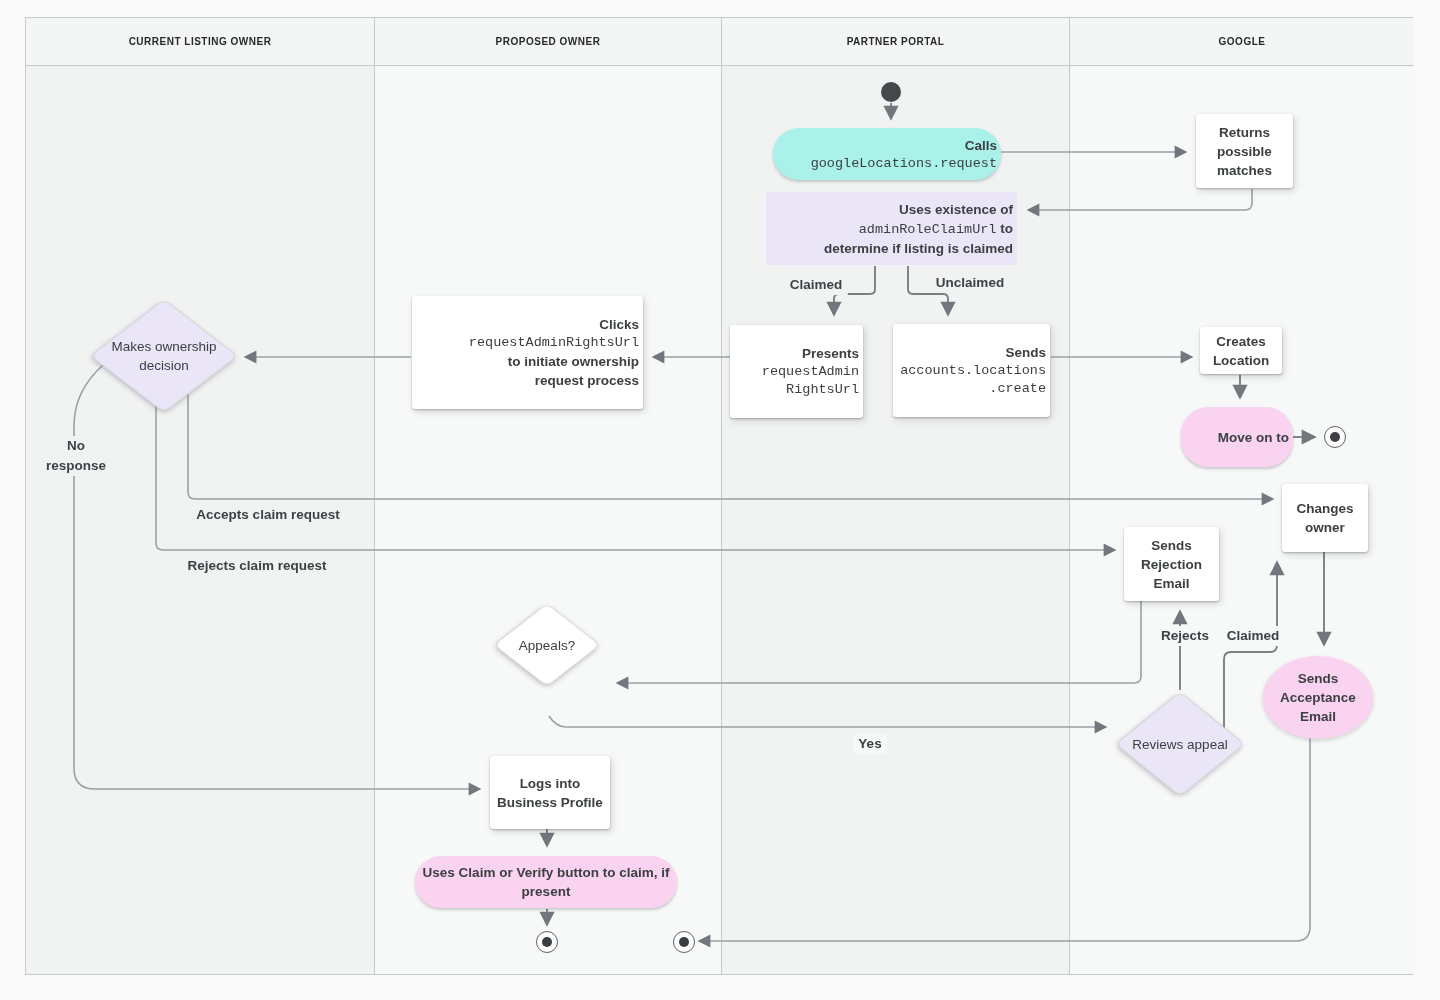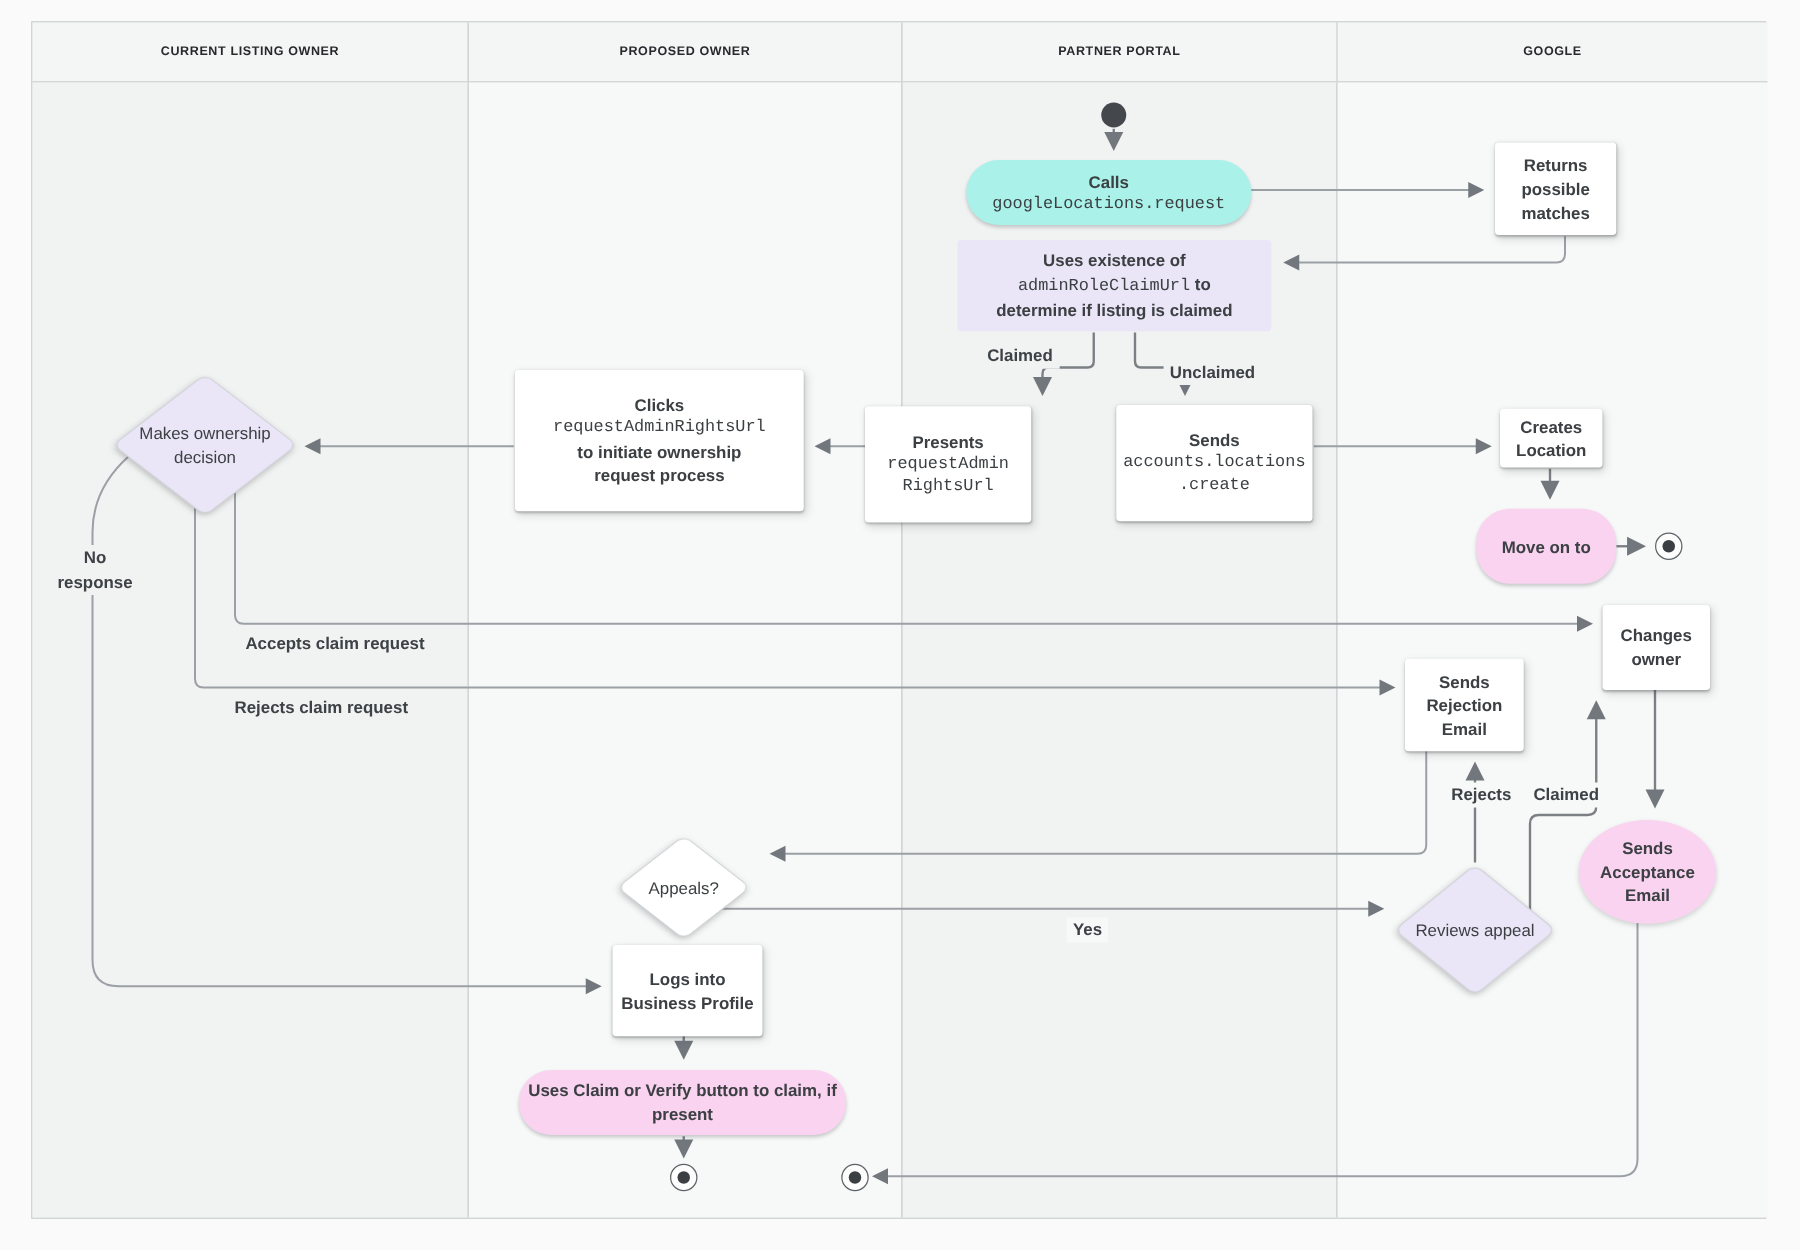--- a/index.html
+++ b/index.html
@@ -21,21 +21,21 @@
     display:flex;align-items:center;justify-content:center;
     font-weight:700;font-size:10px;letter-spacing:.5px;color:#27292c}
   .lane-body{top:48px;bottom:0}
   .bl{border-left:1px solid var(--border)}
   
   svg.wires{position:absolute;left:0;top:0;z-index:2}
   .w{fill:none;stroke:var(--line);stroke-width:1.6px}
   .wd{fill:none;stroke:#7b8085;stroke-width:1.9px}
   
   .node{position:absolute;z-index:3;box-sizing:border-box;display:flex;flex-direction:column;
-    align-items:center;justify-content:center;text-align:center;
+    align-items:flex-end;justify-content:center;text-align:center;
     font-weight:700;font-size:13.5px;line-height:19px;color:var(--text);padding:4px}
   .box{background:#fff;border-radius:3px;
     box-shadow:0 1px 2px rgba(60,64,67,.35),2px 3px 7px rgba(60,64,67,.18)}
   .lav-box{background:var(--lavender);border-radius:3px}
   .pill{border-radius:27px;box-shadow:0 2px 3px rgba(60,64,67,.25)}
   .pill-cyan{background:var(--cyan)}
   .pill-pink{background:var(--pink)}
   .ellipse{background:var(--pink);border-radius:50%;box-shadow:0 2px 4px rgba(60,64,67,.2)}
   .code{font-family:"Liberation Mono","DejaVu Sans Mono",monospace;font-weight:400;font-size:13.5px;line-height:18px}
   .startnode{position:absolute;z-index:3;width:20px;height:20px;border-radius:50%;background:#44484d}
@@ -122,21 +122,21 @@
 
 <div class="node lav-box" style="left:766px;top:192px;width:251px;height:73px">
   <div>Uses existence of</div>
   <div>
     <span class="code">adminRoleClaimUrl</span>
     <span>to</span>
   </div>
   <div>determine if listing is claimed</div>
 </div>
 
-<div class="node box" style="left:692px;top:325px;width:133px;height:93px">
+<div class="node box" style="left:730px;top:325px;width:133px;height:93px">
   <div>Presents</div>
   <div class="code">requestAdmin</div>
   <div class="code">RightsUrl</div>
 </div>
 
 <div class="node box" style="left:893px;top:324px;width:157px;height:93px">
   <div>Sends</div>
   <div class="code">accounts.locations</div>
   <div class="code">.create</div>
 </div>
@@ -175,40 +175,40 @@
 
 <div class="node ellipse" style="left:1263px;top:656px;width:110px;height:83px">
   <span>Sends Acceptance Email</span>
 </div>
 
 <div class="diamond-wrap" style="left:1116px;top:692px;width:128px;height:104px">
   <div class="diamond-shape lav" style="width:90px;height:90px;transform:translate(-50%,-50%) scaleY(.81) rotate(45deg)"></div>
   <div class="diamond-label">Reviews appeal</div>
 </div>
 
-<div class="diamond-wrap" style="left:494px;top:669px;width:106px;height:82px">
+<div class="diamond-wrap" style="left:494px;top:604px;width:106px;height:82px">
   <div class="diamond-shape white" style="width:74px;height:74px;transform:translate(-50%,-50%) scaleY(.78) rotate(45deg)"></div>
   <div class="diamond-label">Appeals?</div>
 </div>
 
 <div class="node box" style="left:490px;top:756px;width:120px;height:73px">
   <span>Logs into Business Profile</span>
 </div>
 
 <div class="node pill pill-pink" style="left:415px;top:856px;width:262px;height:52px">
   <span>Uses Claim or Verify button to claim, if present</span>
 </div>
 
 <div class="endnode" style="left:536px;top:931px">
     <div class="dot"></div>
   </div>
 <div class="endnode" style="left:673px;top:931px">
     <div class="dot"></div>
   </div>
 
 <div class="elabel bg-dark" style="left:816px;top:285px">Claimed</div>
-<div class="elabel bg-dark" style="left:970px;top:298px">Unclaimed</div>
+<div class="elabel bg-dark" style="left:970px;top:283px">Unclaimed</div>
 <div class="elabel bg-dark" style="left:76px;top:456px;white-space:normal;width:80px;padding:0">No response</div>
 <div class="elabel bg-dark" style="left:268px;top:515px">Accepts claim request</div>
 <div class="elabel bg-dark" style="left:257px;top:566px">Rejects claim request</div>
 <div class="elabel bg-light" style="left:1185px;top:636px">Rejects</div>
 <div class="elabel bg-light" style="left:1253px;top:636px">Claimed</div>
 <div class="elabel bg-light" style="left:870px;top:744px">Yes</div>
 
 </body></html>

